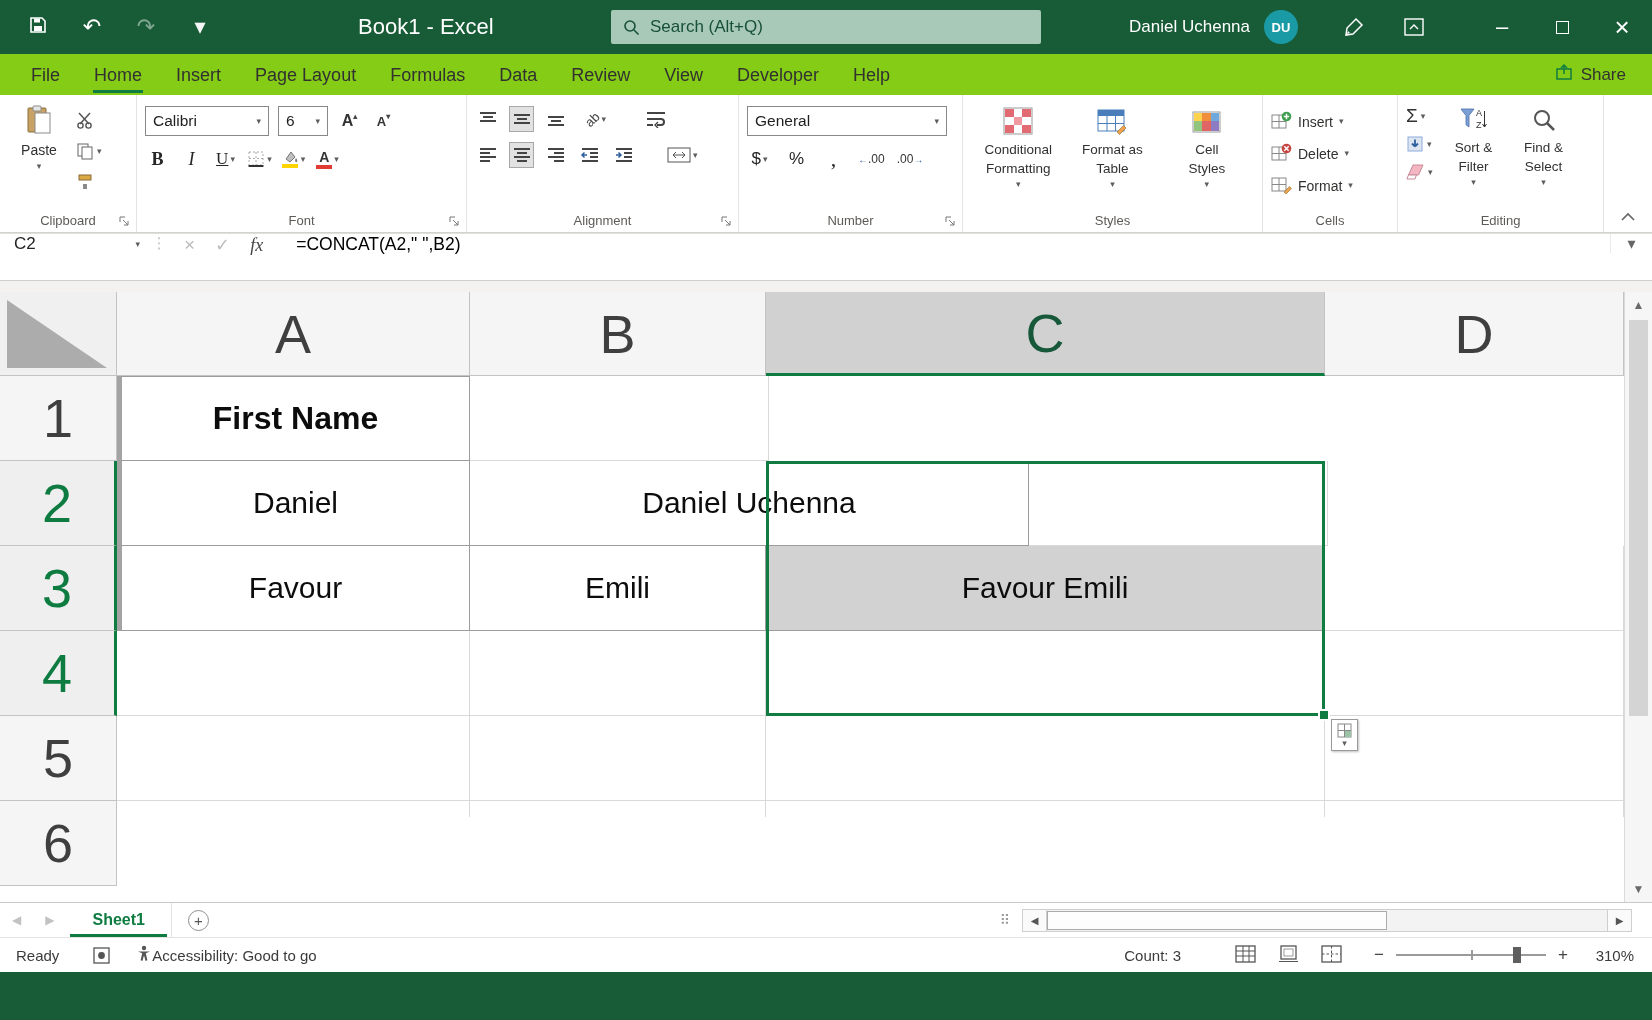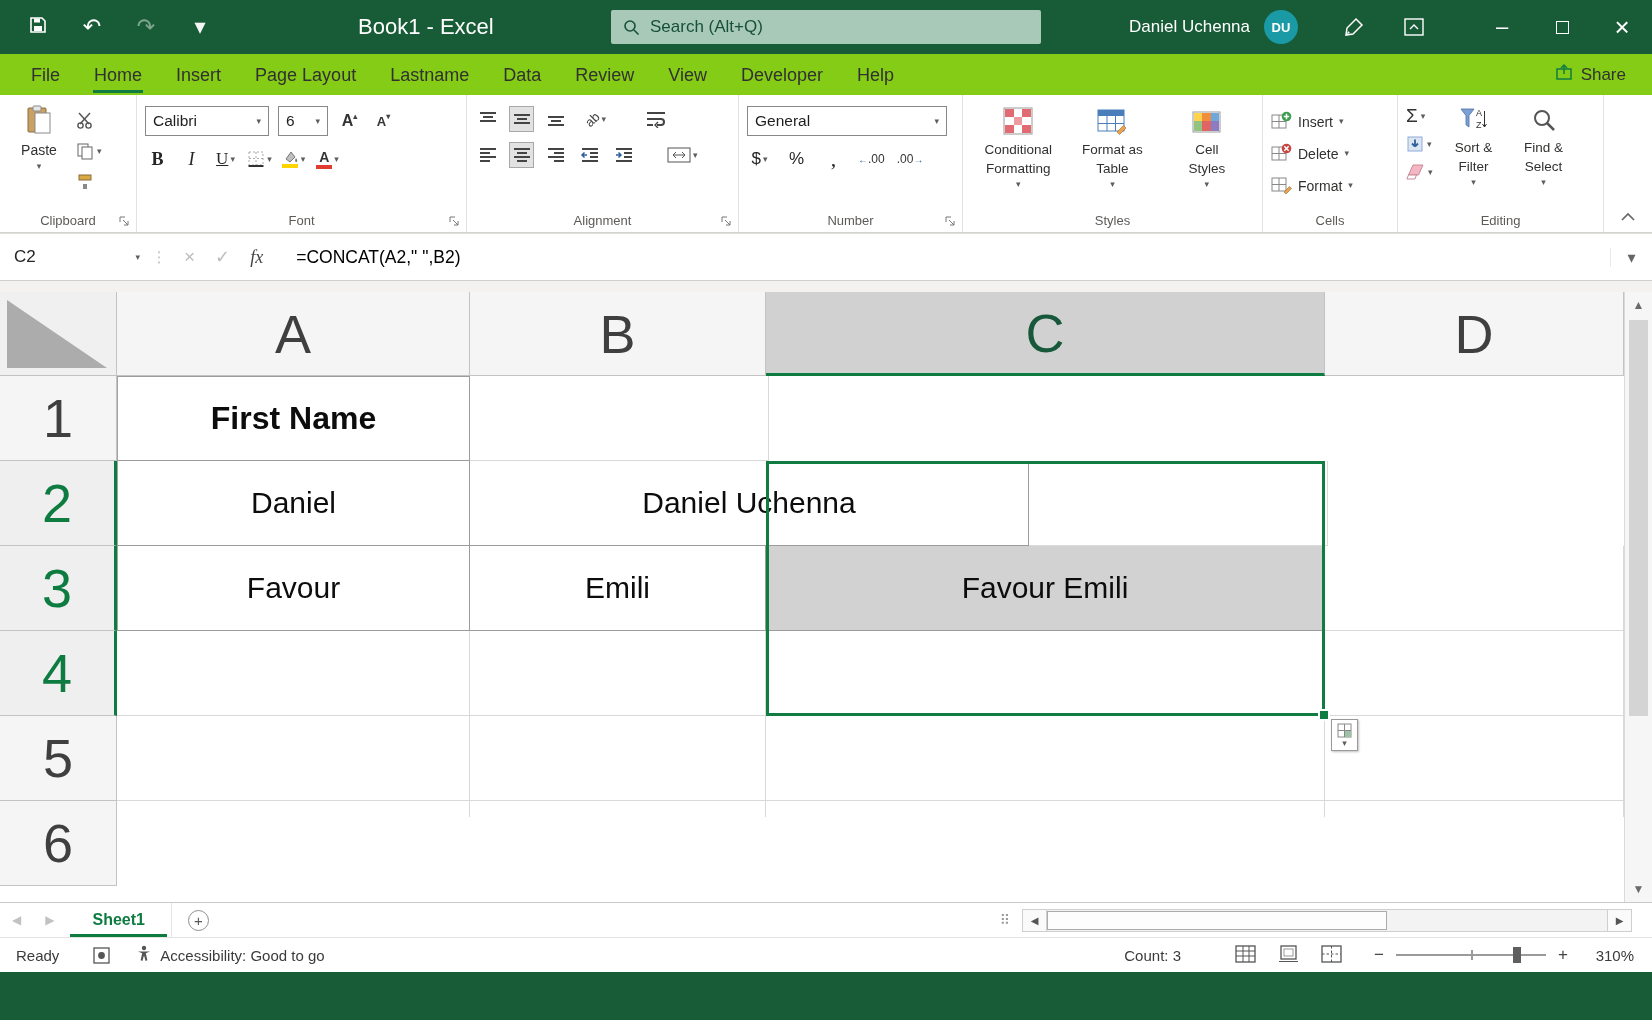--- a/index.html
+++ b/index.html
@@ -59,21 +59,21 @@
 .edcol{display:flex;flex-direction:column;gap:6px;padding:6px 6px 0 0}
 .edrow{display:flex;align-items:center;gap:3px;height:22px}
 .sigma{font-size:19px;color:#333}
 .ribbon-tail{flex:1;position:relative}
 .collapse{position:absolute;right:16px;bottom:10px;display:flex}
 .num2{display:flex;align-items:center;gap:12px}
 .decchip{font-size:12px;color:#333;display:flex;align-items:center}
 .decchip .arr{font-size:10px;color:#2e5f9e}
 
 
-.formulabar{position:absolute;top:233px;left:0;right:0;height:48px;background:#fff;border-top:1px solid #e1dfdd;border-bottom:1px solid #d0cecc;display:flex;align-items:center}
+.formulabar{position:absolute;top:233px;left:0;right:0;height:48px;background:#fff;border-top:1px solid #e1dfdd;border-bottom:1px solid #d0cecc;display:flex;align-items:flex-start}
 .namebox{width:150px;display:flex;align-items:center;justify-content:space-between;padding:0 10px 0 14px;font-size:17px;color:#242424}
 .nb-dots{width:18px;display:flex;align-items:center;justify-content:center;color:#c0c0c0;font-size:15px}
 .fb-btns{display:flex;align-items:center;gap:20px;padding:0 16px}
 .fb-x{color:#bdbdbd;font-size:19px}
 .fb-check{color:#bdbdbd;font-size:18px}
 .fb-fx{font-family:"Liberation Serif",serif;font-style:italic;font-size:18px;color:#444}
 .fb-sep{width:1px;background:#e1dfdd;margin:6px 0}
 .fb-text{flex:1;display:flex;align-items:center;padding-left:16px;font-size:17.5px;color:#000}
 .fb-dd{width:42px;display:flex;align-items:center;justify-content:center;color:#666;border-left:1px solid #eceae8}
 .gapstrip{position:absolute;top:281px;left:0;right:0;height:11px;background:#f3f2f1}
@@ -87,21 +87,21 @@
 .chdr.sel{background:#d1d1d1;color:#17583a;border-bottom:3px solid #0e7c41}
 .rowhdrs{position:absolute;left:0;top:84px;width:117px}
 .rhdr{height:85px;display:flex;align-items:center;justify-content:center;font-size:54px;color:#3f3f3f;background:#f5f5f5;border-right:1px solid #c3c3c3;border-bottom:1px solid #c3c3c3}
 .rhdr.sel{color:#0e7c41;background:#efefef;border-right:3px solid #0e7c41}
 .cellsarea{position:absolute;left:117px;top:84px}
 .grow{display:flex;height:85px}
 .grow.partial{height:16px}
 .gcell{display:flex;align-items:center;justify-content:center;font-size:30px;color:#0c0c0c;border-right:1px solid #d9d9d9;border-bottom:1px solid #d9d9d9;background:#fff}
 .grow.partial .gcell{border-bottom:none}
 .gcell.data{border-right-color:#9c9c9c;border-bottom-color:#9c9c9c}
-.gcell.bl{border-left:1px solid #a3a3a3}
+.gcell.bl{border-left:5px solid #a3a3a3}
 .gcell.bt{border-top:1px solid #9c9c9c}
 .grow.hdr .gcell{font-weight:bold;font-size:32px}
 .gcell.selfill{background:#d2d2d2}
 .wA{width:353px}.wB{width:296px}.wC{width:559px}.wD{width:299px}
 .selection{position:absolute;left:766px;top:169px;width:559px;height:255px;border:3px solid #107C41;pointer-events:none}
 .fillhandle{position:absolute;left:1318px;top:417px;width:12px;height:12px;background:#107C41;border:2px solid #fff}
 .autofill{position:absolute;left:1331px;top:427px;width:27px;height:32px;background:#fff;border:1px solid #9a9a9a;box-shadow:1px 1px 2px rgba(0,0,0,.25);display:flex;flex-direction:column;align-items:center;justify-content:center;gap:1px}
 
 
 .vscroll{position:absolute;top:292px;left:1624px;width:28px;height:610px;background:#f6f6f6;border-left:1px solid #dadada}
@@ -118,21 +118,21 @@
 .sheet-handle{margin-left:auto;color:#9a9a9a;font-size:14px;padding-right:12px}
 .hscroll{display:flex;align-items:center;height:23px;margin-right:20px}
 .hs-btn{width:25px;height:23px;border:1px solid #cfcfcf;background:#fafafa;color:#555;font-size:10px;display:flex;align-items:center;justify-content:center}
 .hs-track{width:560px;height:23px;border-top:1px solid #cfcfcf;border-bottom:1px solid #cfcfcf;background:#f3f3f3;position:relative}
 .hs-thumb{position:absolute;left:0;top:1px;height:19px;width:340px;background:#fdfdfd;border:1px solid #ababab}
 
 
 .statusbar{position:absolute;top:937px;left:0;right:0;height:35px;background:#fff;border-top:1px solid #e3e3e3;display:flex;align-items:center;font-size:15px;color:#3b3b3b}
 .sb-ready{margin-left:16px}
 .sb-macro{margin-left:34px;display:flex}
-.sb-access{margin-left:26px;display:flex;align-items:center;gap:8px}
+.sb-access{margin-left:26px;display:flex;align-items:center;}
 .sb-count{margin-left:auto}
 .viewicons{display:flex;align-items:center;gap:22px;margin-left:54px}
 .zoomctl{display:flex;align-items:center;margin-left:26px}
 .zbtn{font-size:17px;color:#444;width:22px;text-align:center}
 .zoomslider{width:150px;height:18px;position:relative;margin:0 6px}
 .zoomslider .track{position:absolute;left:0;right:0;top:8px;height:2px;background:#9a9a9a}
 .zoomslider .notch{position:absolute;left:50%;top:4px;width:2px;height:10px;background:#9a9a9a}
 .zoomslider .thumb{position:absolute;left:78%;top:1px;width:8px;height:16px;background:#5f5f5f}
 .zlevel{width:60px;text-align:right;margin-right:18px}
 
@@ -197,21 +197,21 @@
   <div class="mtab active">
       <span class="tlabel">Home</span>
     </div>
   <div class="mtab">
       <span class="tlabel">Insert</span>
     </div>
   <div class="mtab">
       <span class="tlabel">Page Layout</span>
     </div>
   <div class="mtab">
-      <span class="tlabel">Lastname</span>
+      <span class="tlabel">Formulas</span>
     </div>
   <div class="mtab">
       <span class="tlabel">Data</span>
     </div>
   <div class="mtab">
       <span class="tlabel">Review</span>
     </div>
   <div class="mtab">
       <span class="tlabel">View</span>
     </div>

